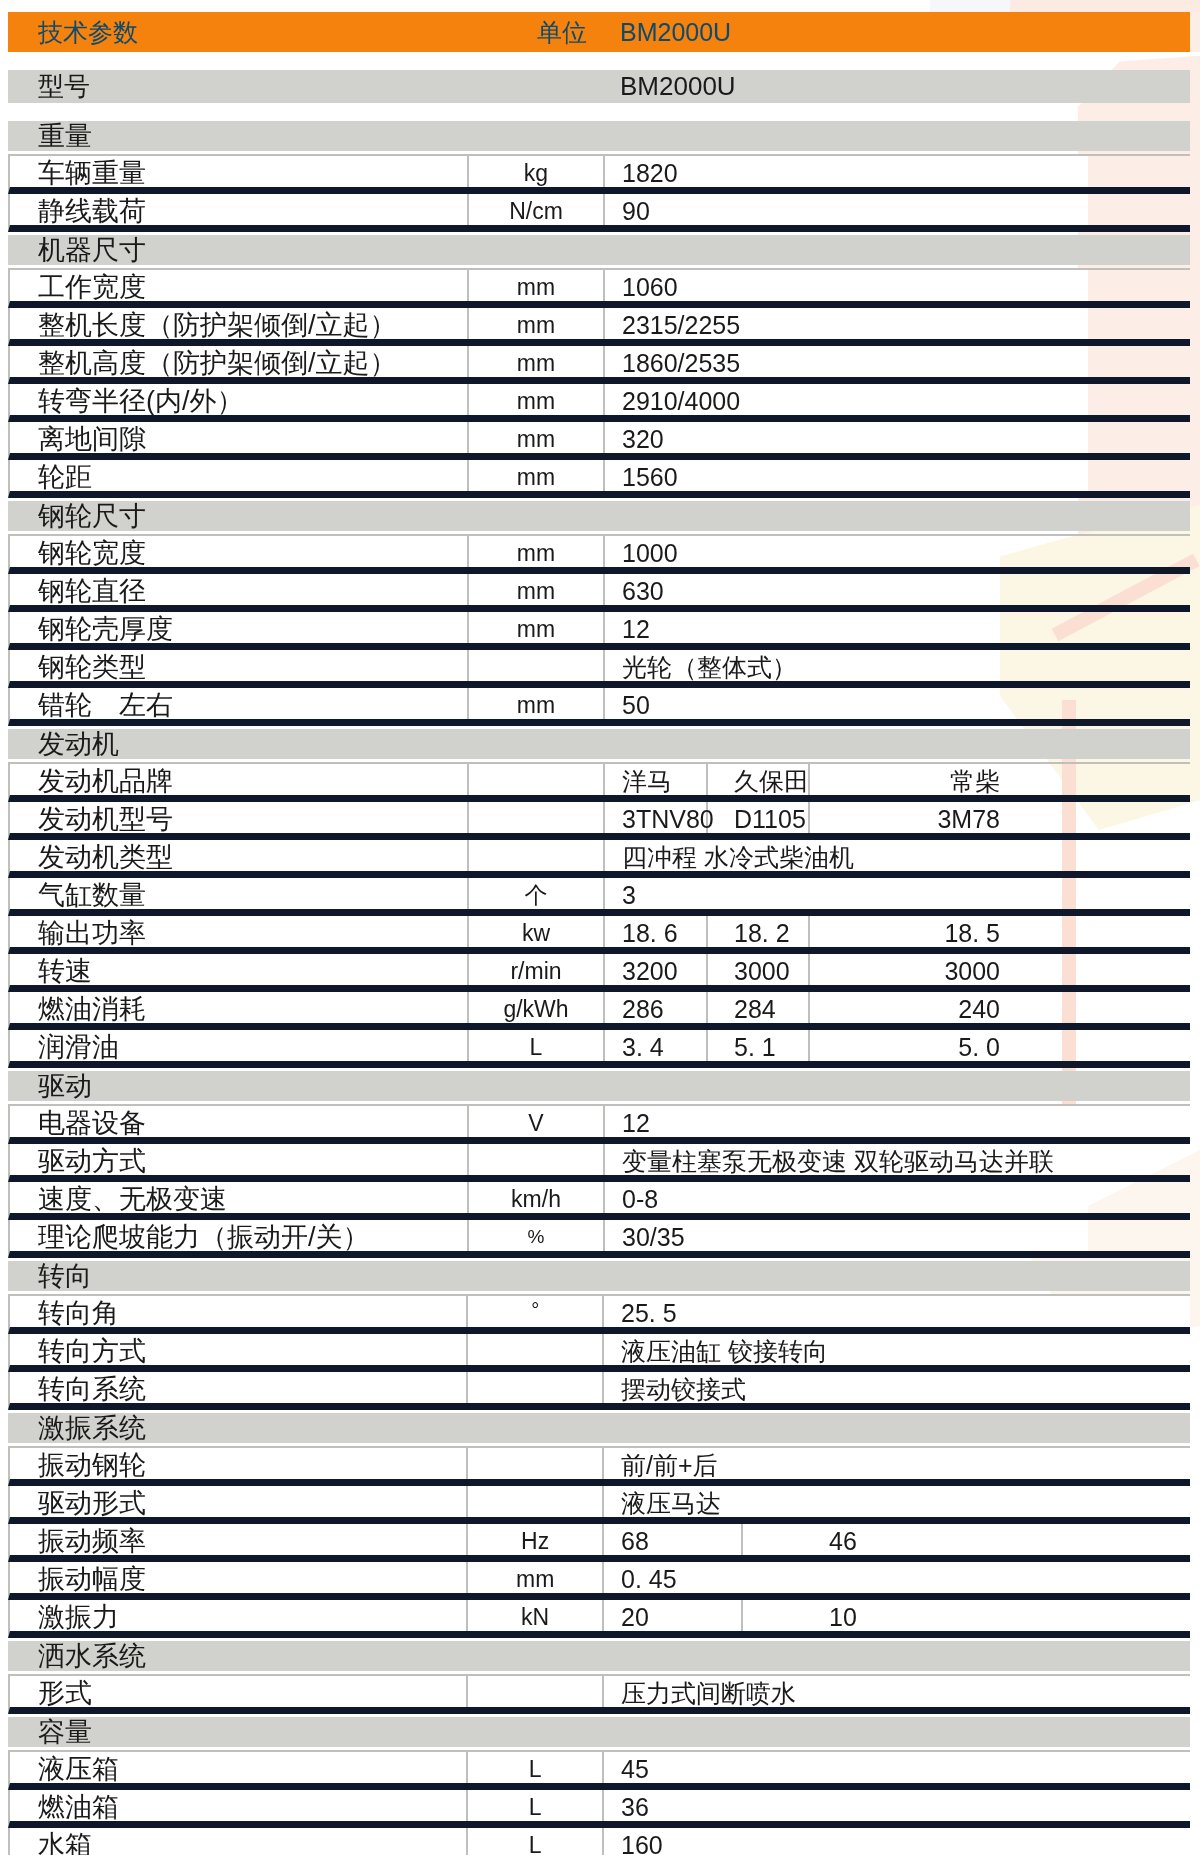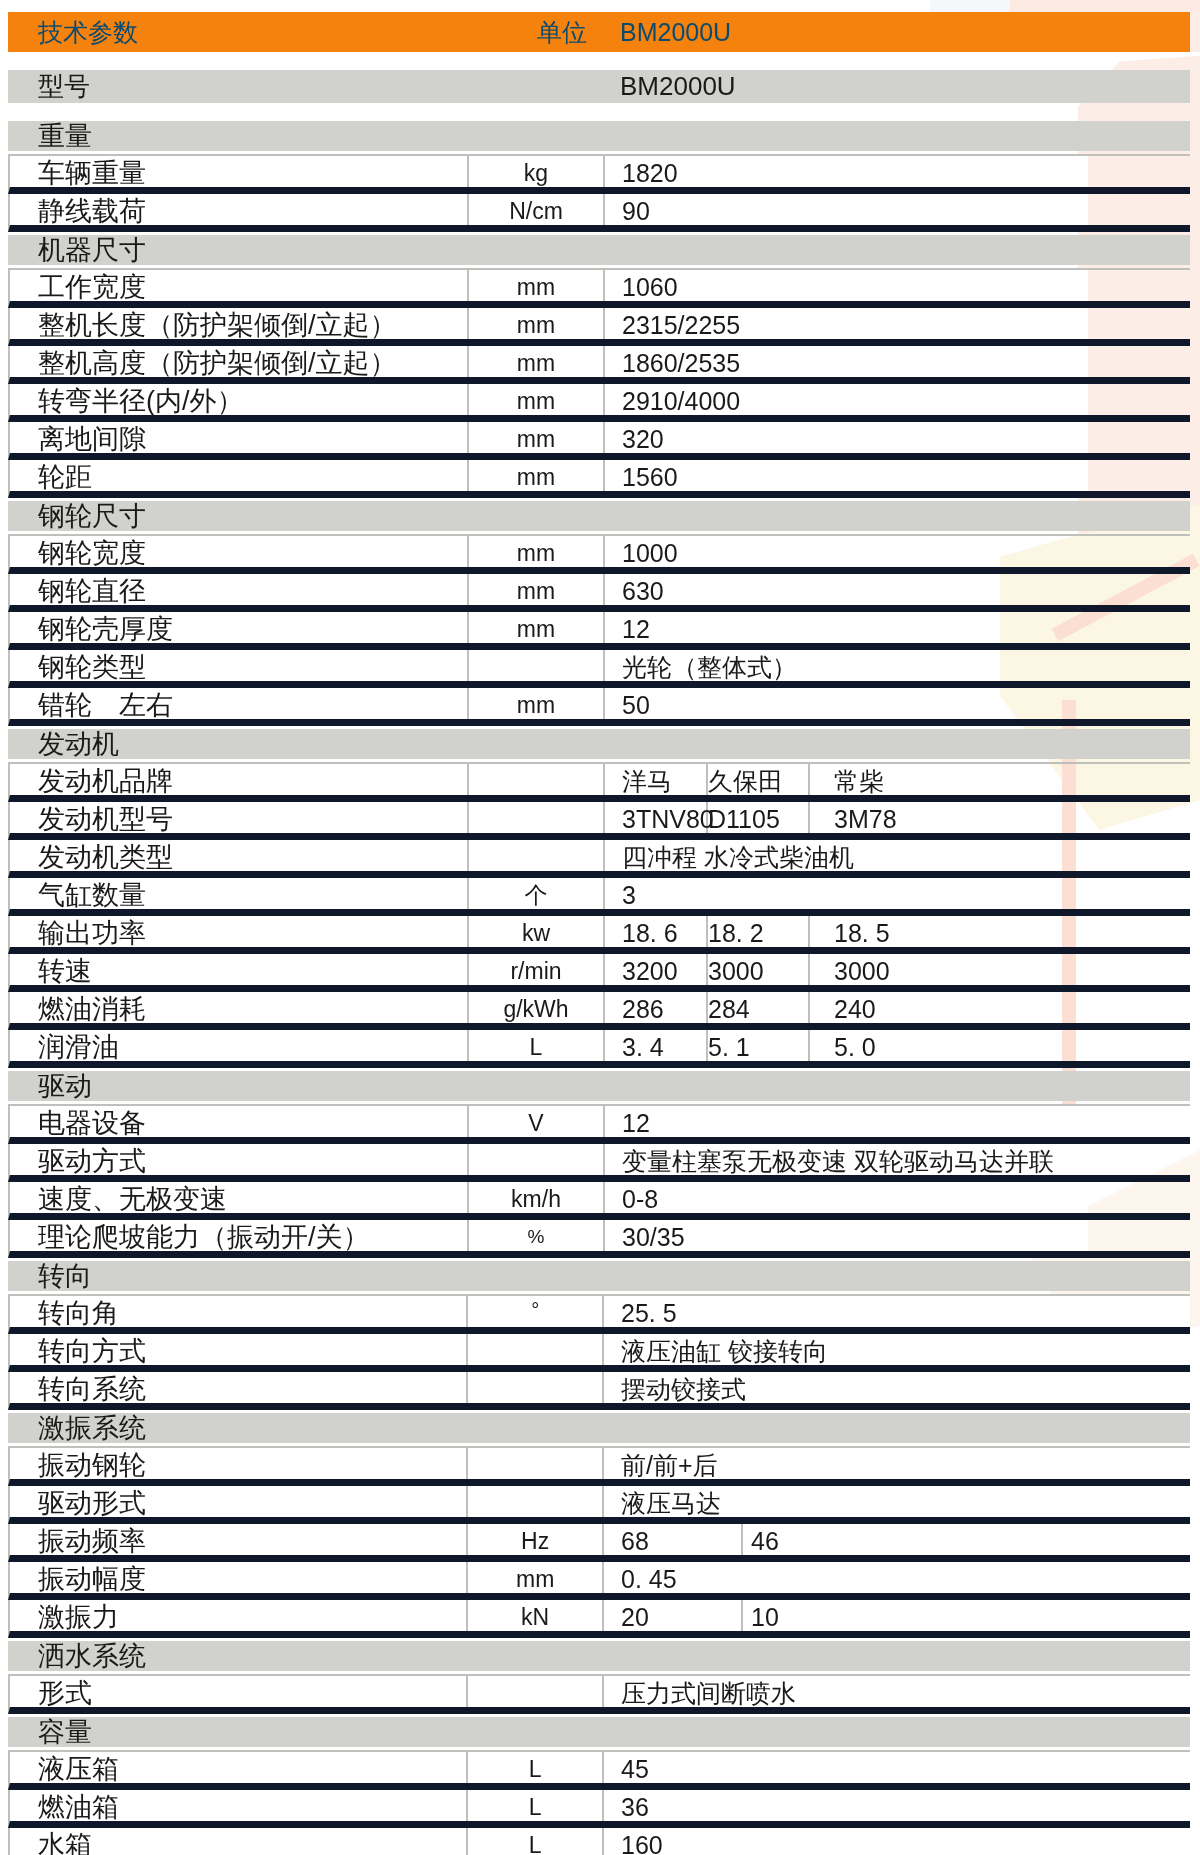--- a/index.html
+++ b/index.html
@@ -72,24 +72,24 @@
   .c-value{
     font-size:25px;line-height:34px;padding-left:17px;
     white-space:nowrap;display:flex;padding-left:0;
   }
   .c-value .v-single{padding-left:17px;}
   .ext-short .c-value{width:395px;}
   .ext-mid   .c-value{width:483px;}
   .ext-full  .c-value{width:587px;}
   .sub{box-sizing:border-box;height:100%;}
   .split3 .sub:nth-child(1){width:103px;border-right:2px solid #bfbfbb;padding-left:17px;}
-  .split3 .sub:nth-child(2){width:102px;border-right:2px solid #bfbfbb;}
-  .split3 .sub:nth-child(3){flex:1;padding-left:24px;}
+  .split3 .sub:nth-child(2){width:102px;border-right:2px solid #bfbfbb;padding-left:26px;}
+  .split3 .sub:nth-child(3){flex:1;padding-left:24px;text-align:right;}
   .split2 .sub:nth-child(1){width:139px;border-right:2px solid #bfbfbb;padding-left:17px;}
-  .split2 .sub:nth-child(2){flex:1;margin-left:8px;}
+  .split2 .sub:nth-child(2){flex:1;padding-left:86px;}
 </style>
 </head>
 <body>
 
 <div id="page">
 
   <div class="decor decor-top-blue"></div>
   <div class="decor decor-top-peach"></div>
   <div class="decor decor-bar-right"></div>
   <div class="decor decor-hex-peach"></div>

